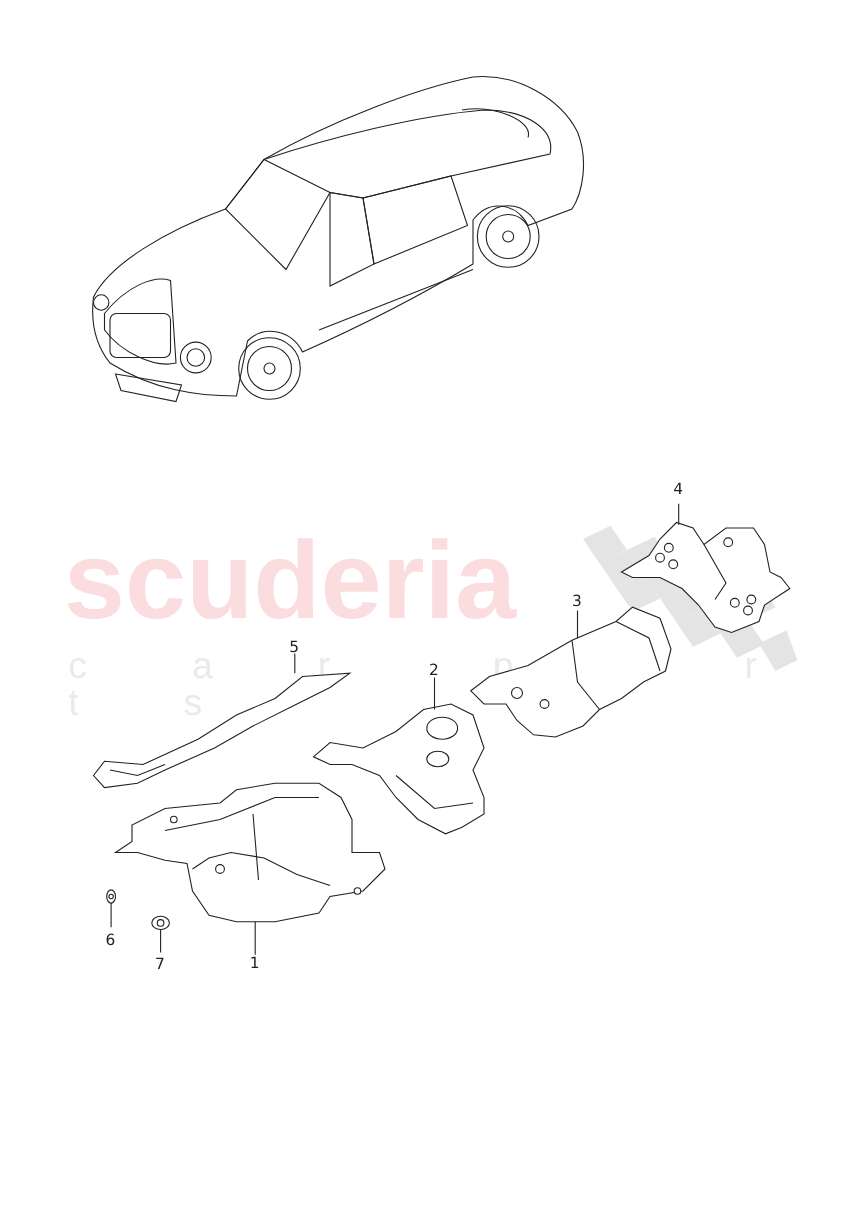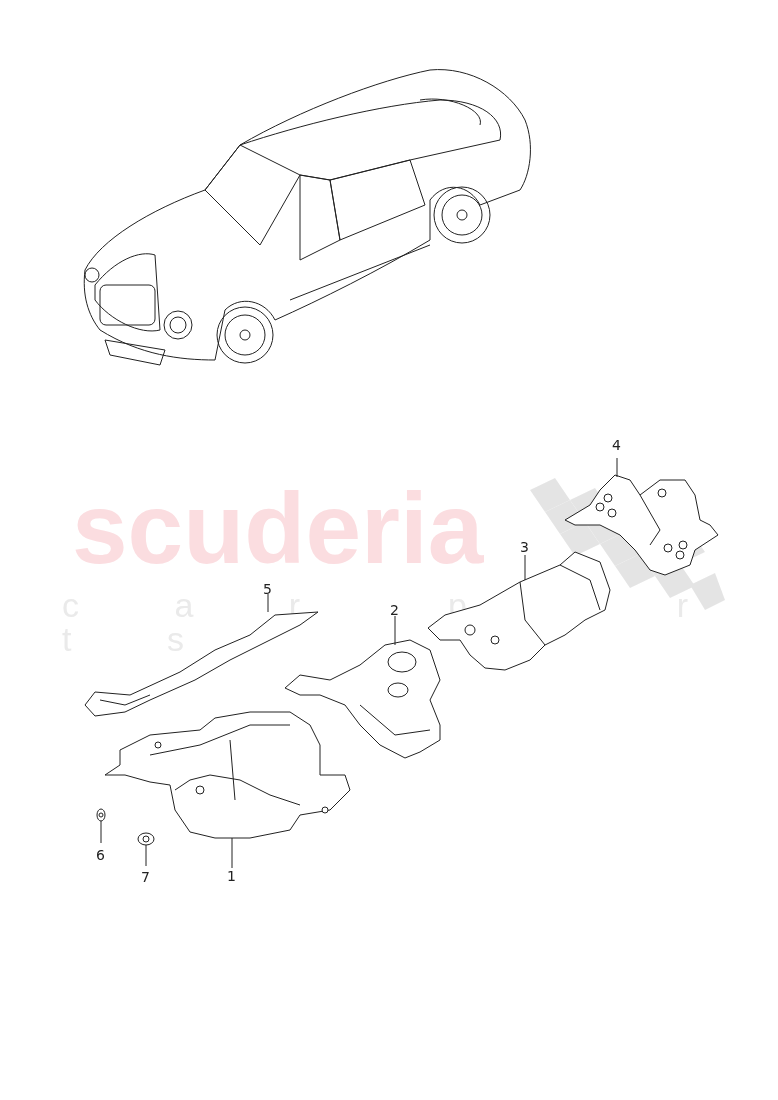--- a/index.html
+++ b/index.html
@@ -1,17 +1,17 @@
 <!DOCTYPE html>
 <html><head>
 <meta charset="utf-8">
 <style>
   html,body{margin:0;padding:0;background:#fff;}
   body{width:778px;height:1100px;position:relative;overflow:hidden;font-family:"DejaVu Sans",sans-serif;}
-  .wm-main{position:absolute;left:58px;top:478px;font-family:"Liberation Sans",sans-serif;font-weight:bold;font-size:100px;color:#fbdde0;letter-spacing:0px;line-height:1;margin-left:14px;}
+  .wm-main{position:absolute;left:58px;top:478px;font-family:"Liberation Sans",sans-serif;font-weight:bold;font-size:100px;color:#fbdde0;letter-spacing:0px;line-height:1;}
   .wm-sub{position:absolute;left:62px;top:588px;font-family:"Liberation Sans",sans-serif;font-size:34px;color:#eaeaea;letter-spacing:43px;line-height:1;}
   svg{position:absolute;left:0;top:0;}
   .callout{position:absolute;font-family:"DejaVu Sans",sans-serif;font-size:14px;color:#222;line-height:1;}
 </style>
 </head>
 <body>
 
 <div class="wm-main">scuderia</div>
 <div class="wm-sub">c a r &nbsp;p a r t s</div>
 

